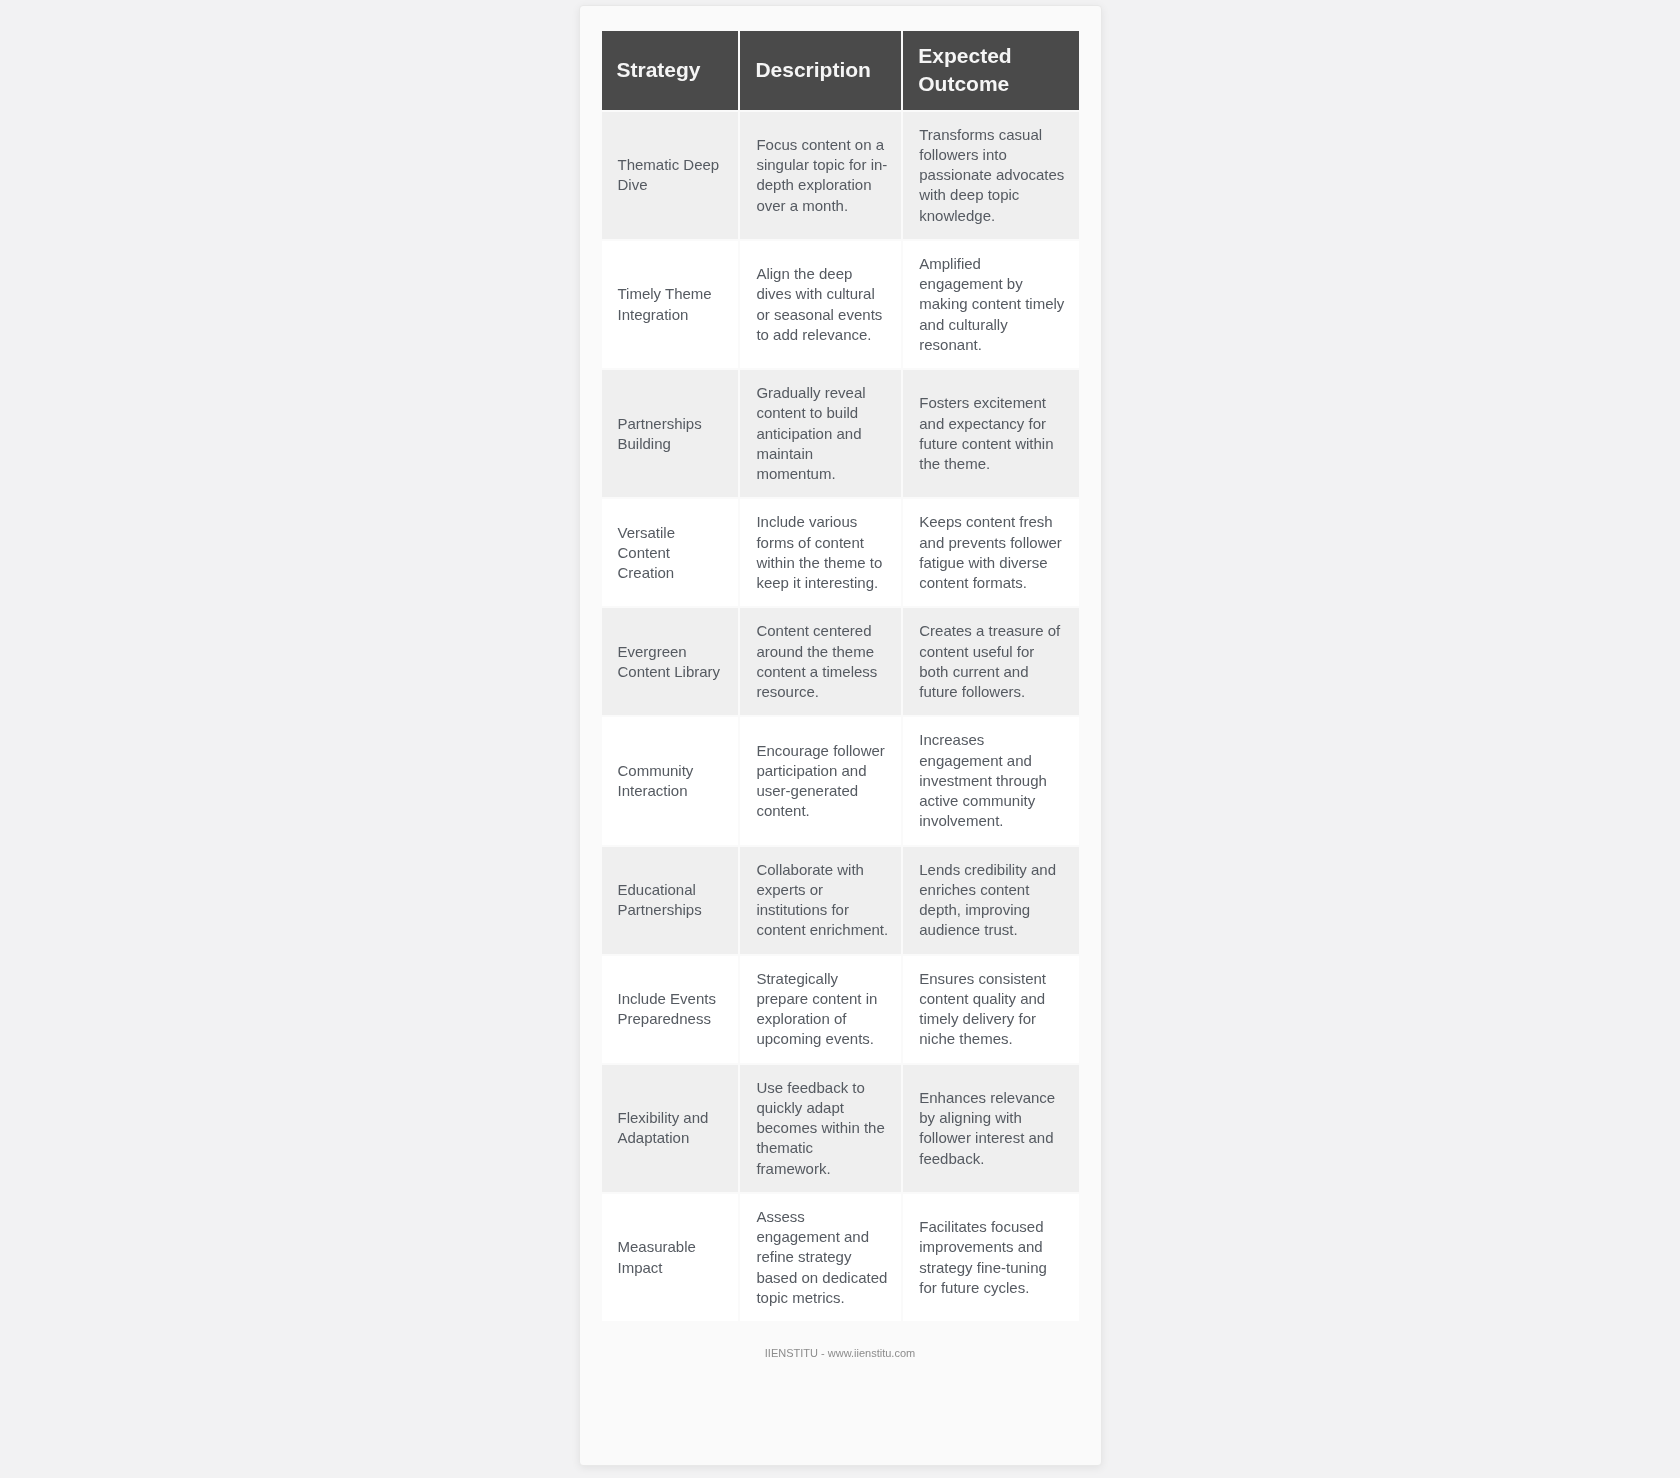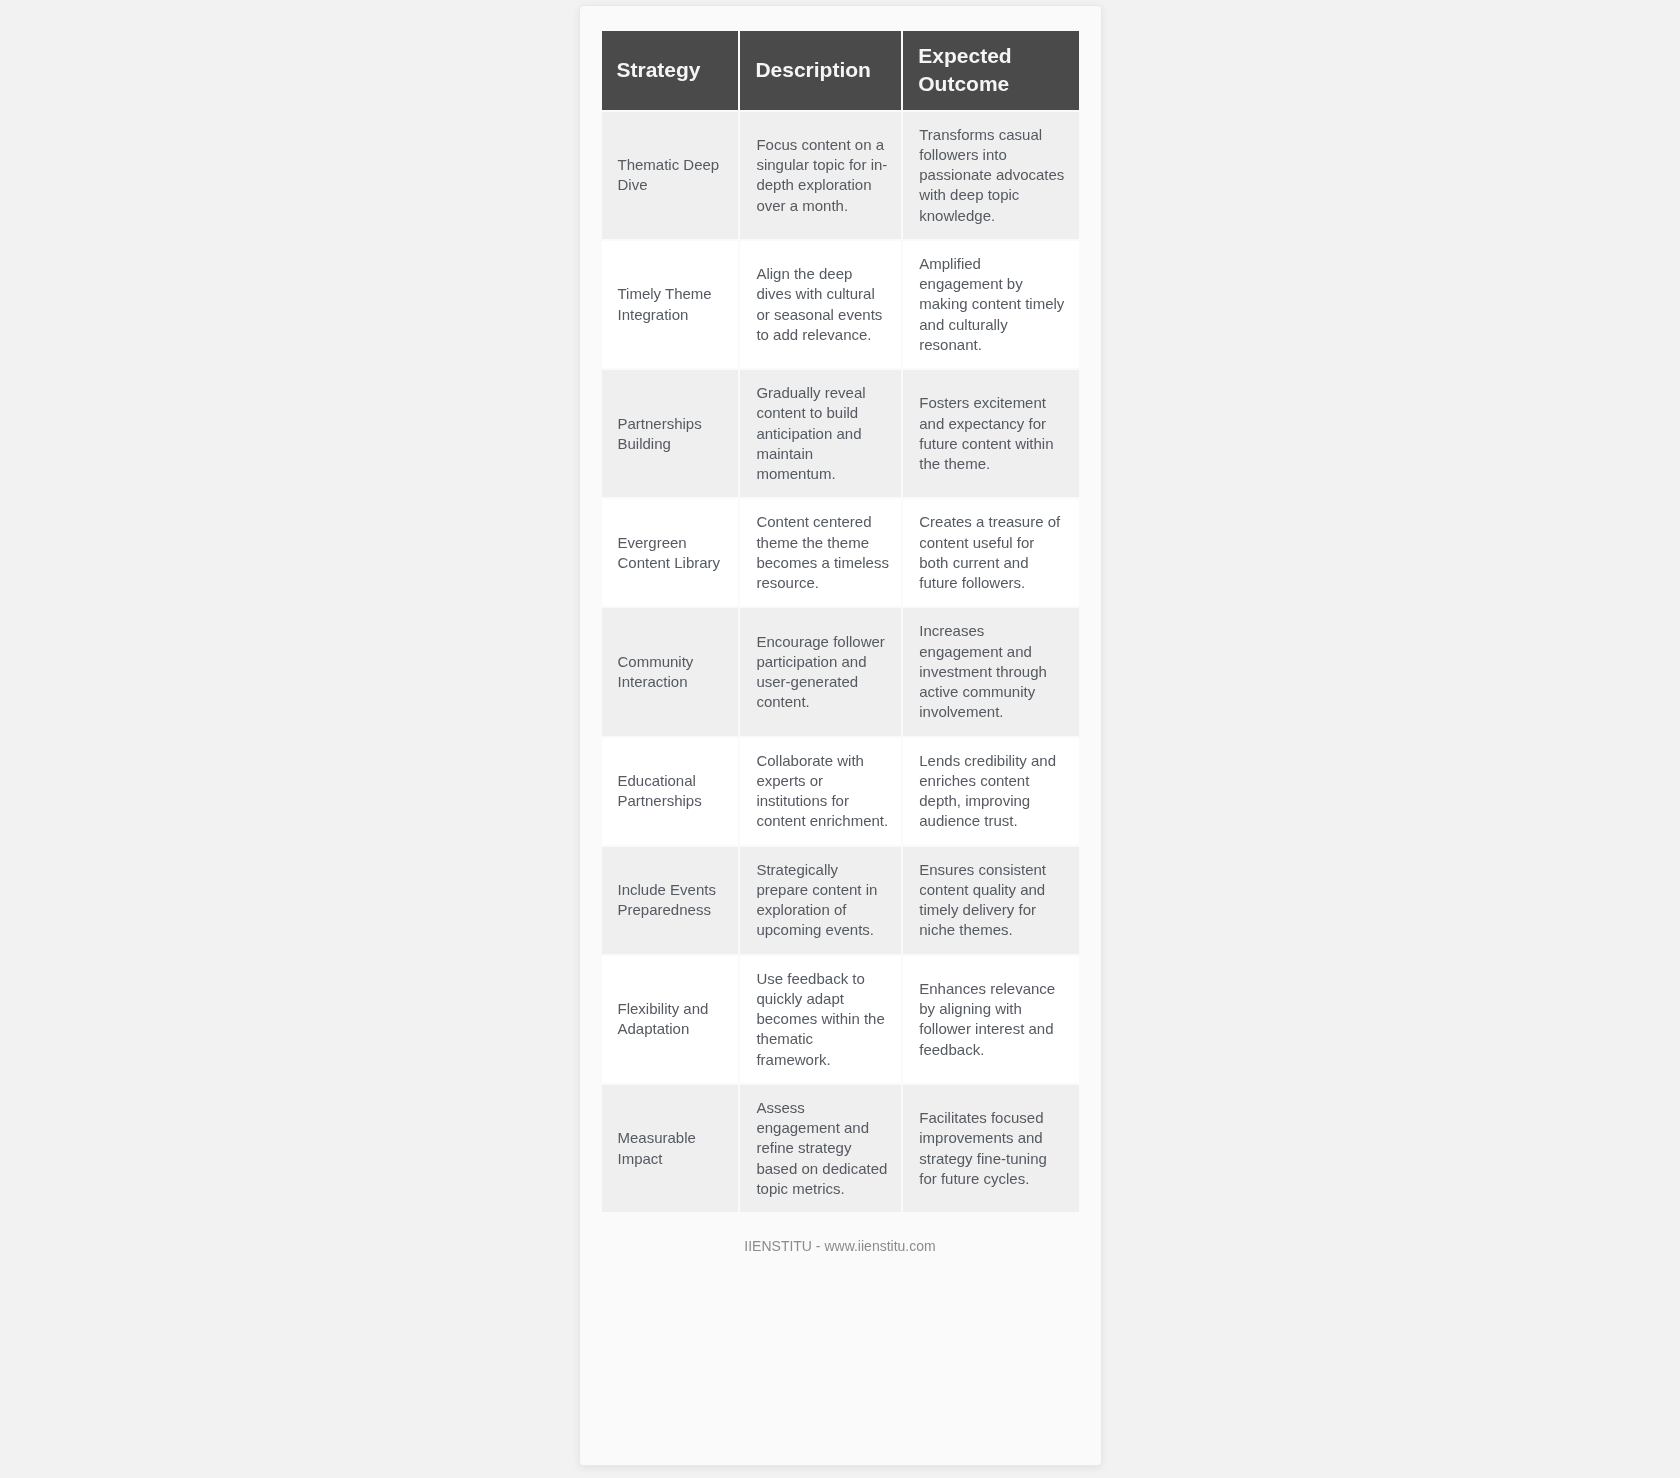--- a/index.html
+++ b/index.html
@@ -76,21 +76,21 @@
     vertical-align: middle;
     border: 2px solid var(--card-bg);
     background: var(--row-white);
   }
   table.strategies tbody tr:nth-child(odd) td {
     background: var(--row-stripe);
   }
   .footer-credit {
     margin-top: 24px;
     text-align: center;
-    font-size: 14px;
+    font-size: 11px;
     color: var(--footer-text);
   }
 </style>
 </head>
 <body>
 
 <div class="card">
 
 
   <table class="strategies">
@@ -118,24 +118,29 @@
     <td>Align the deep dives with cultural or seasonal events to add relevance.</td>
     <td>Amplified engagement by making content timely and culturally resonant.</td>
   </tr>
 
   <tr>
     <td>Partnerships Building</td>
     <td>Gradually reveal content to build anticipation and maintain momentum.</td>
     <td>Fosters excitement and expectancy for future content within the theme.</td>
   </tr>
 
+  <tr>
+    <td>Versatile Content Creation</td>
+    <td>Include various forms of content within the theme to keep it interesting.</td>
+    <td>Keeps content fresh and prevents follower fatigue with diverse content formats.</td>
+  </tr>
 
   <tr>
     <td>Evergreen Content Library</td>
-    <td>Content centered theme the theme becomes a timeless resource.</td>
+    <td>Content centered around the theme content a timeless resource.</td>
     <td>Creates a treasure of content useful for both current and future followers.</td>
   </tr>
 
   <tr>
     <td>Community Interaction</td>
     <td>Encourage follower participation and user-generated content.</td>
     <td>Increases engagement and investment through active community involvement.</td>
   </tr>
 
   <tr>

